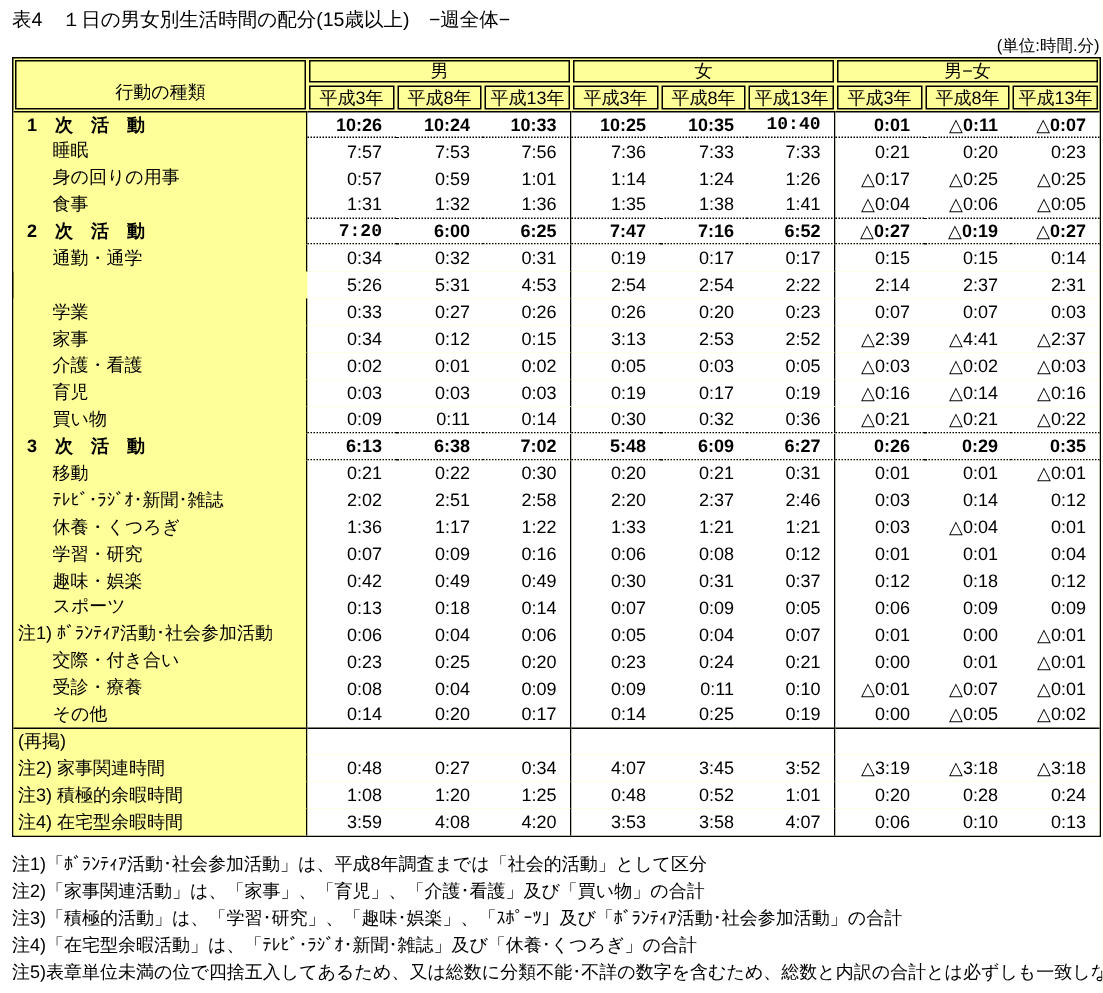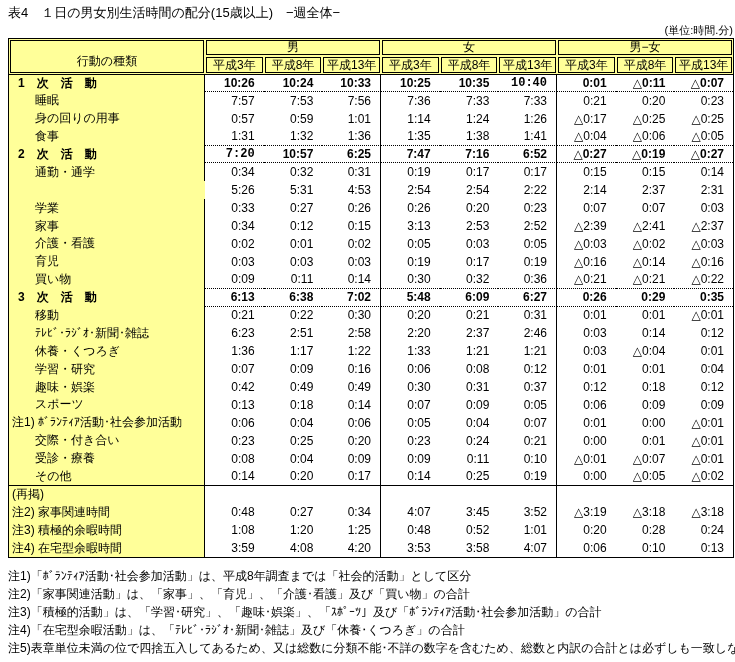--- a/index.html
+++ b/index.html
@@ -94,21 +94,21 @@
       <div class="val dotted" style="grid-area: 6 / 3;">1:32</div>
       <div class="val gsep dotted" style="grid-area: 6 / 4;">1:36</div>
       <div class="val dotted" style="grid-area: 6 / 5;">1:35</div>
       <div class="val dotted" style="grid-area: 6 / 6;">1:38</div>
       <div class="val gsep dotted" style="grid-area: 6 / 7;">1:41</div>
       <div class="val dotted" style="grid-area: 6 / 8;">△0:04</div>
       <div class="val dotted" style="grid-area: 6 / 9;">△0:06</div>
       <div class="val dotted" style="grid-area: 6 / 10;">△0:05</div>
       <div class="lbl section bold" style="grid-area: 7 / 1;">2　次　活　動</div>
       <div class="val dotted bold" style="grid-area: 7 / 2; font-family: Liberation Mono, monospace;">7:20</div>
-      <div class="val dotted bold" style="grid-area: 7 / 3;">10:57</div>
+      <div class="val dotted bold" style="grid-area: 7 / 3;">6:00</div>
       <div class="val gsep dotted bold" style="grid-area: 7 / 4;">6:25</div>
       <div class="val dotted bold" style="grid-area: 7 / 5;">7:47</div>
       <div class="val dotted bold" style="grid-area: 7 / 6;">7:16</div>
       <div class="val gsep dotted bold" style="grid-area: 7 / 7;">6:52</div>
       <div class="val dotted bold" style="grid-area: 7 / 8;">△0:27</div>
       <div class="val dotted bold" style="grid-area: 7 / 9;">△0:19</div>
       <div class="val dotted bold" style="grid-area: 7 / 10;">△0:27</div>
       <div class="lbl detail" style="grid-area: 8 / 1;">通勤・通学</div>
       <div class="val" style="grid-area: 8 / 2;">0:34</div>
       <div class="val" style="grid-area: 8 / 3;">0:32</div>
@@ -139,21 +139,21 @@
       <div class="val" style="grid-area: 10 / 9;">0:07</div>
       <div class="val" style="grid-area: 10 / 10;">0:03</div>
       <div class="lbl detail" style="grid-area: 11 / 1;">家事</div>
       <div class="val" style="grid-area: 11 / 2;">0:34</div>
       <div class="val" style="grid-area: 11 / 3;">0:12</div>
       <div class="val gsep" style="grid-area: 11 / 4;">0:15</div>
       <div class="val" style="grid-area: 11 / 5;">3:13</div>
       <div class="val" style="grid-area: 11 / 6;">2:53</div>
       <div class="val gsep" style="grid-area: 11 / 7;">2:52</div>
       <div class="val" style="grid-area: 11 / 8;">△2:39</div>
-      <div class="val" style="grid-area: 11 / 9;">△2:41</div>
+      <div class="val" style="grid-area: 11 / 9;">△4:41</div>
       <div class="val" style="grid-area: 11 / 10;">△2:37</div>
       <div class="lbl detail" style="grid-area: 12 / 1;">介護・看護</div>
       <div class="val" style="grid-area: 12 / 2;">0:02</div>
       <div class="val" style="grid-area: 12 / 3;">0:01</div>
       <div class="val gsep" style="grid-area: 12 / 4;">0:02</div>
       <div class="val" style="grid-area: 12 / 5;">0:05</div>
       <div class="val" style="grid-area: 12 / 6;">0:03</div>
       <div class="val gsep" style="grid-area: 12 / 7;">0:05</div>
       <div class="val" style="grid-area: 12 / 8;">△0:03</div>
       <div class="val" style="grid-area: 12 / 9;">△0:02</div>
@@ -192,21 +192,21 @@
       <div class="val" style="grid-area: 16 / 2;">0:21</div>
       <div class="val" style="grid-area: 16 / 3;">0:22</div>
       <div class="val gsep" style="grid-area: 16 / 4;">0:30</div>
       <div class="val" style="grid-area: 16 / 5;">0:20</div>
       <div class="val" style="grid-area: 16 / 6;">0:21</div>
       <div class="val gsep" style="grid-area: 16 / 7;">0:31</div>
       <div class="val" style="grid-area: 16 / 8;">0:01</div>
       <div class="val" style="grid-area: 16 / 9;">0:01</div>
       <div class="val" style="grid-area: 16 / 10;">△0:01</div>
       <div class="lbl detail" style="grid-area: 17 / 1;">ﾃﾚﾋﾞ･ﾗｼﾞｵ･新聞･雑誌</div>
-      <div class="val" style="grid-area: 17 / 2;">6:23</div>
+      <div class="val" style="grid-area: 17 / 2;">2:02</div>
       <div class="val" style="grid-area: 17 / 3;">2:51</div>
       <div class="val gsep" style="grid-area: 17 / 4;">2:58</div>
       <div class="val" style="grid-area: 17 / 5;">2:20</div>
       <div class="val" style="grid-area: 17 / 6;">2:37</div>
       <div class="val gsep" style="grid-area: 17 / 7;">2:46</div>
       <div class="val" style="grid-area: 17 / 8;">0:03</div>
       <div class="val" style="grid-area: 17 / 9;">0:14</div>
       <div class="val" style="grid-area: 17 / 10;">0:12</div>
       <div class="lbl detail" style="grid-area: 18 / 1;">休養・くつろぎ</div>
       <div class="val" style="grid-area: 18 / 2;">1:36</div>

